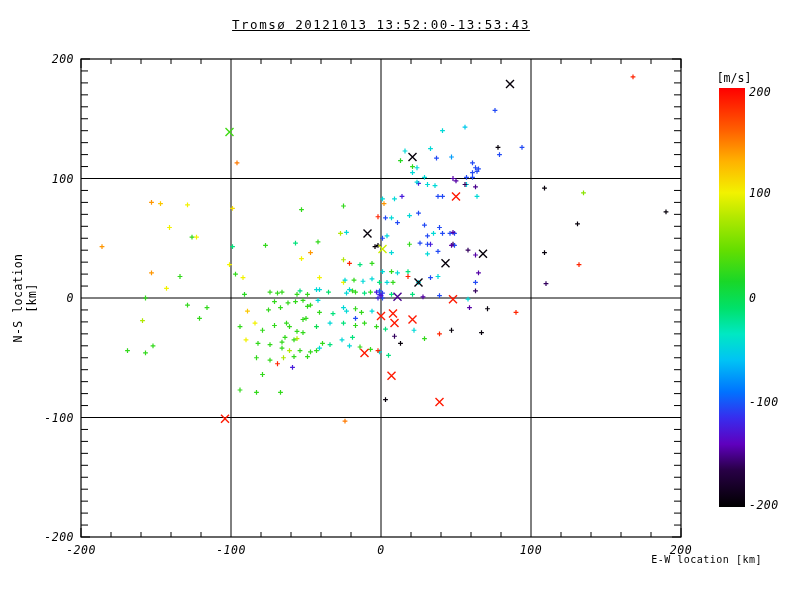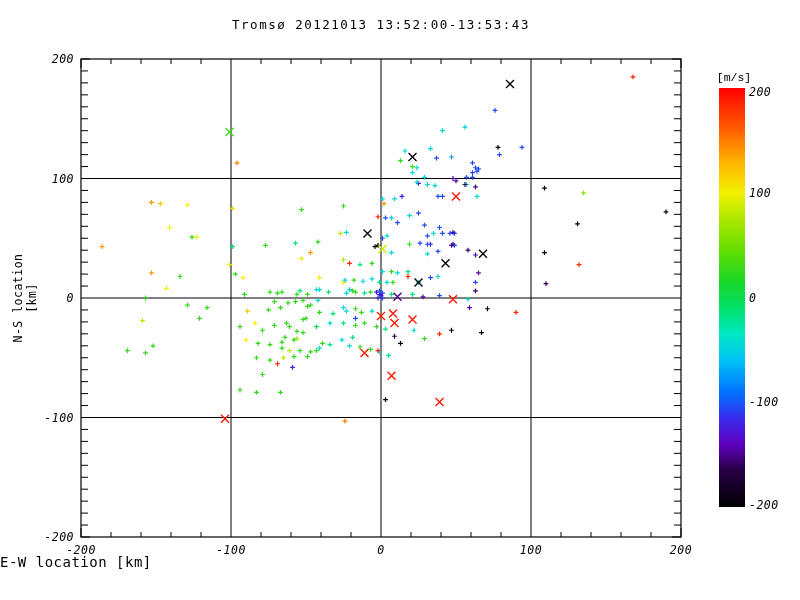--- a/index.html
+++ b/index.html
@@ -1,29 +1,29 @@
 <!DOCTYPE html>
 <html><head>
 <meta charset="utf-8">
 <style>
   html,body{margin:0;padding:0;background:#ffffff;}
   #stage{position:relative;width:800px;height:600px;background:#ffffff;overflow:hidden;
          font-family:"DejaVu Sans Mono", monospace;color:#000;}
   .abs{position:absolute;}
-  #titles{left:81px;top:18px;width:600px;text-align:center;line-height:13px;}
+  #titles{left:81px;top:18px;width:600px;text-align:center;line-height:13px;text-decoration:underline;}
   .title-line{font-size:12.5px;letter-spacing:1.5px;white-space:nowrap;}
   #plot-svg{left:0;top:0;}
   .tick-label{position:absolute;font-size:11.5px;letter-spacing:0.5px;white-space:nowrap;font-style:italic;}
   .x-tick{transform:translate(-50%,0);}
   .y-tick{transform:translate(-100%,-50%);}
-  #x-axis-label{left:0;top:554px;width:762px;text-align:left;font-size:14px;letter-spacing:0.5px;}
+  #x-axis-label{left:0;top:554px;width:762px;text-align:right;font-size:10px;letter-spacing:0.5px;}
   #y-axis-label{left:-42px;top:291px;width:120px;text-align:center;font-size:11.5px;letter-spacing:0.5px;
                 transform:rotate(-90deg);transform-origin:60px 7px;}
   #colorbar{left:719px;top:88px;width:26px;height:419px;}
-  #colorbar-label{left:705px;top:71px;width:58px;text-align:center;font-size:11.5px;font-family:Liberation Mono, monospace;}
+  #colorbar-label{left:705px;top:71px;width:58px;text-align:center;font-size:11.5px;}
   .cb-tick{transform:translate(0,-50%);}
 </style>
 </head>
 <body>
 
 <div id="stage">
 
   <div id="titles" class="abs">
     <div class="title-line">Tromsø 20121013 13:52:00-13:53:43</div>
   </div>

